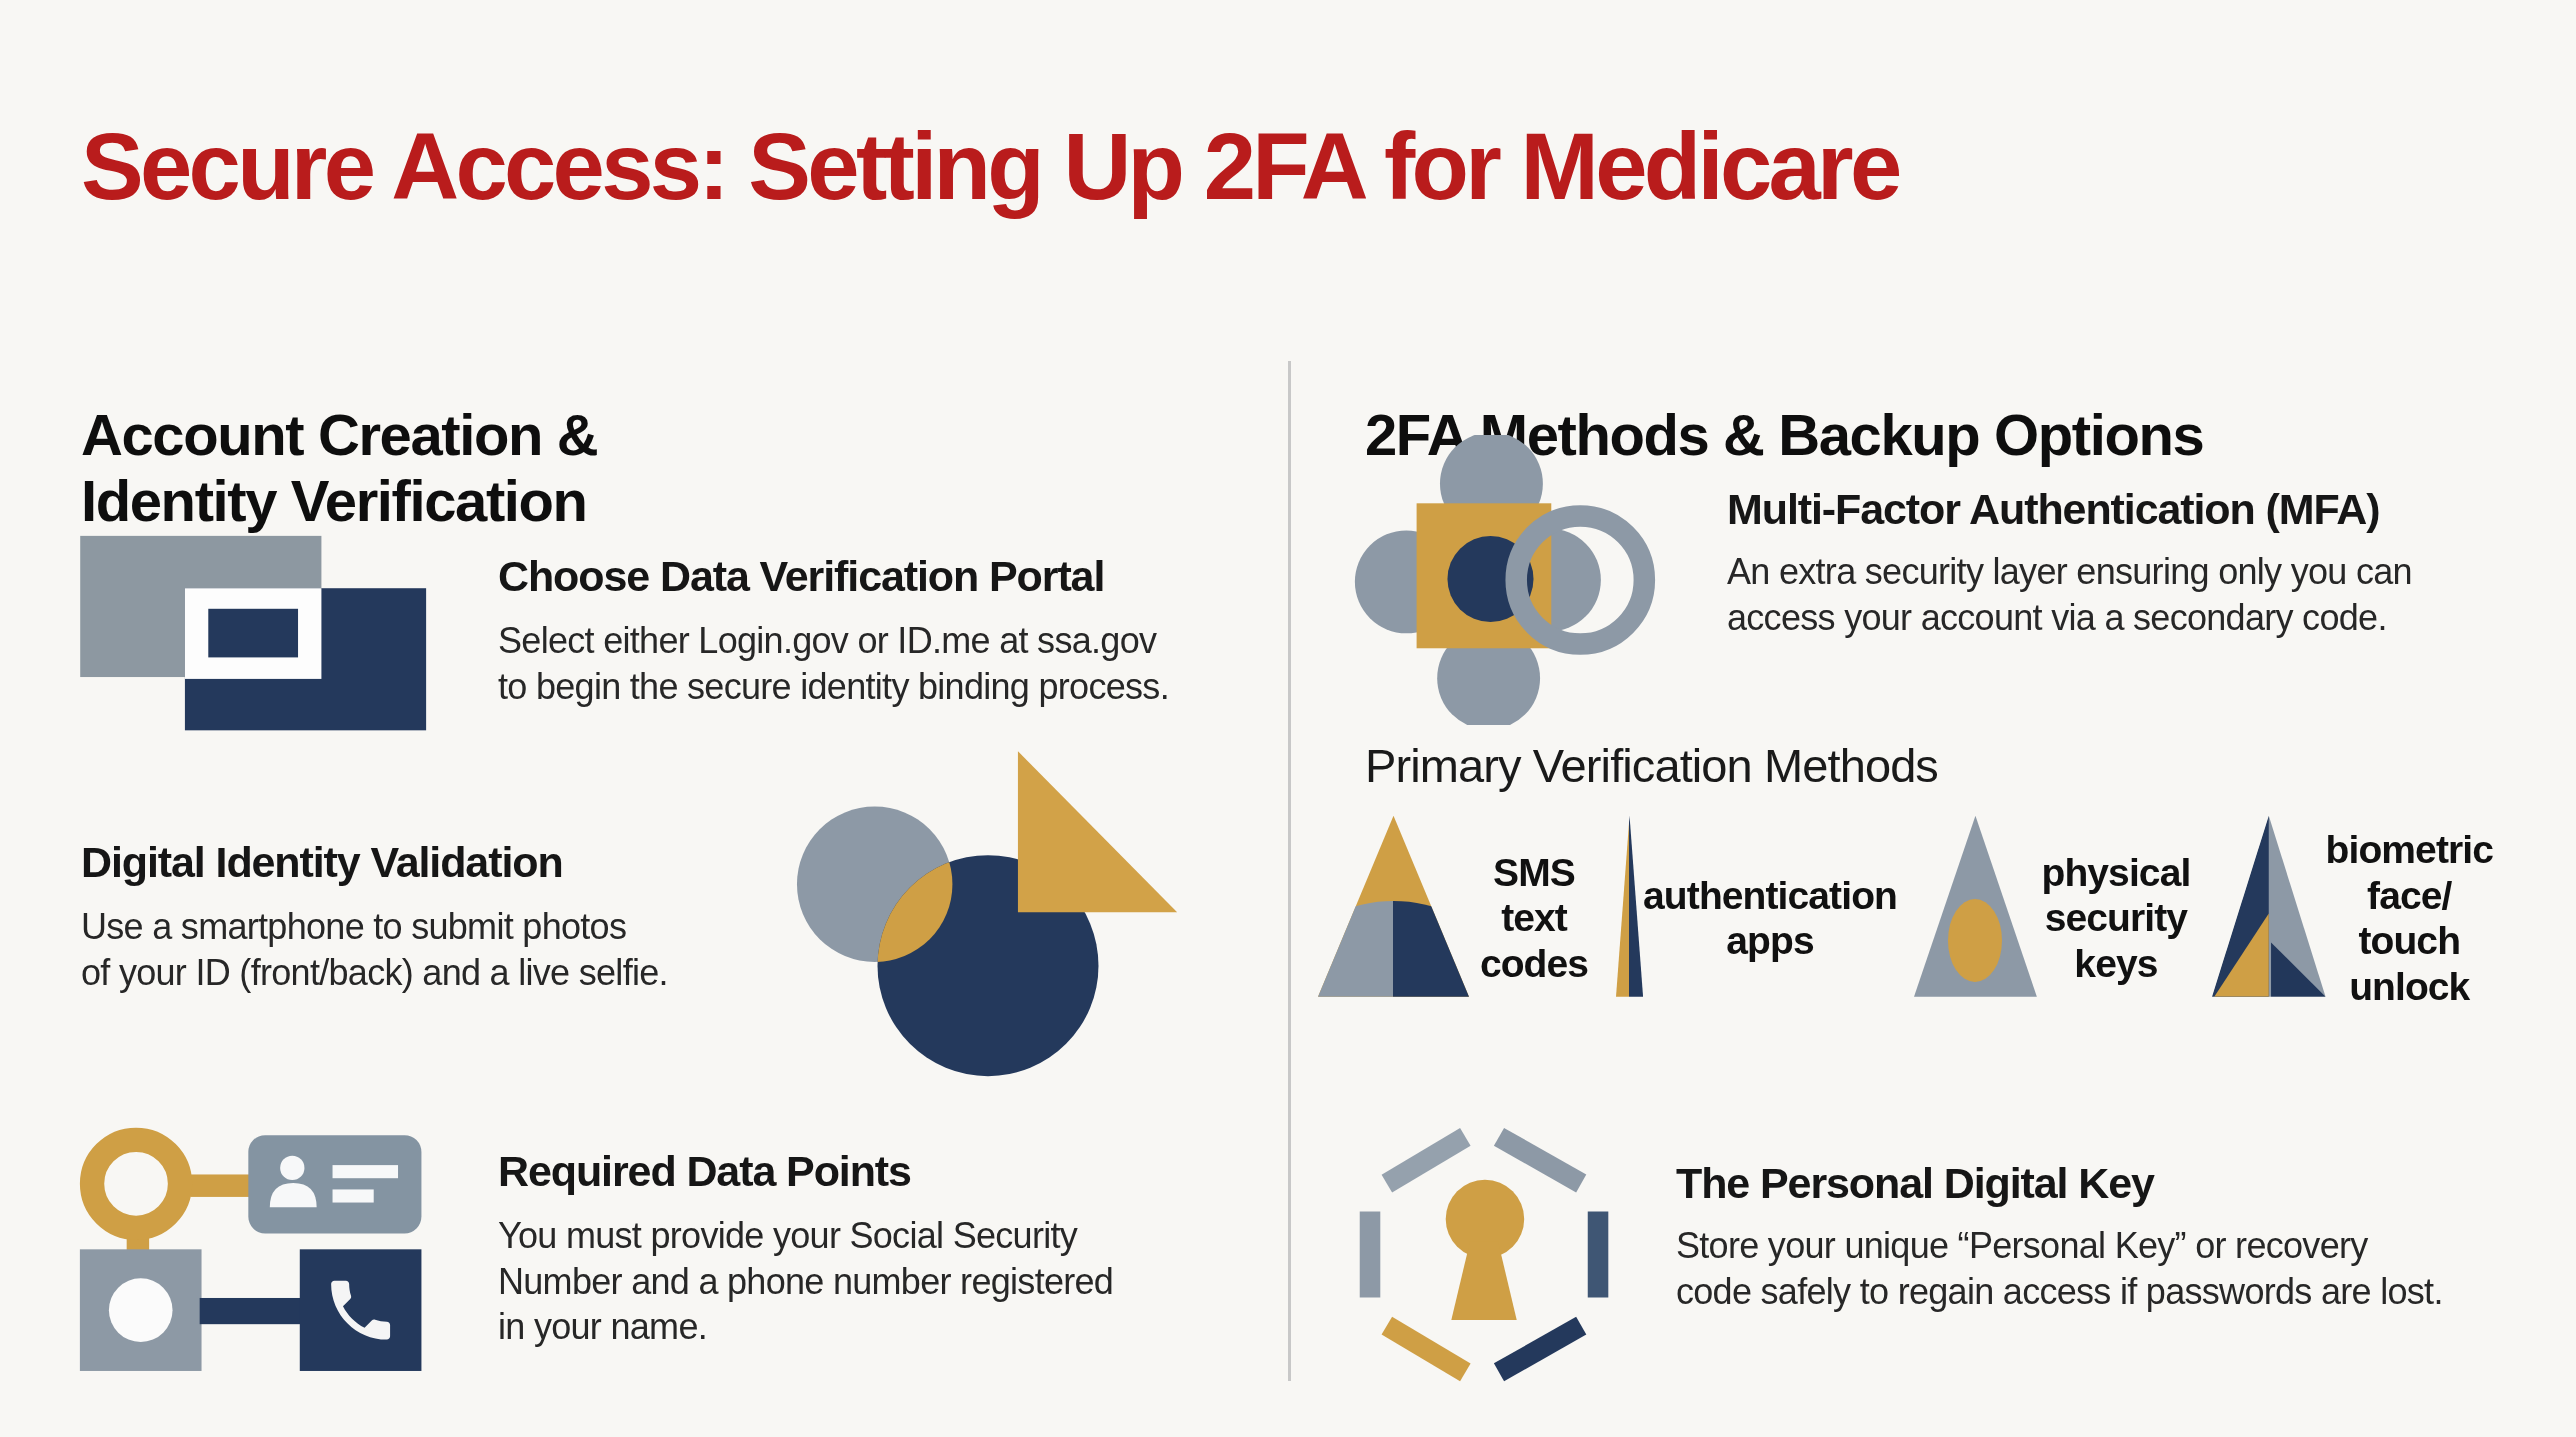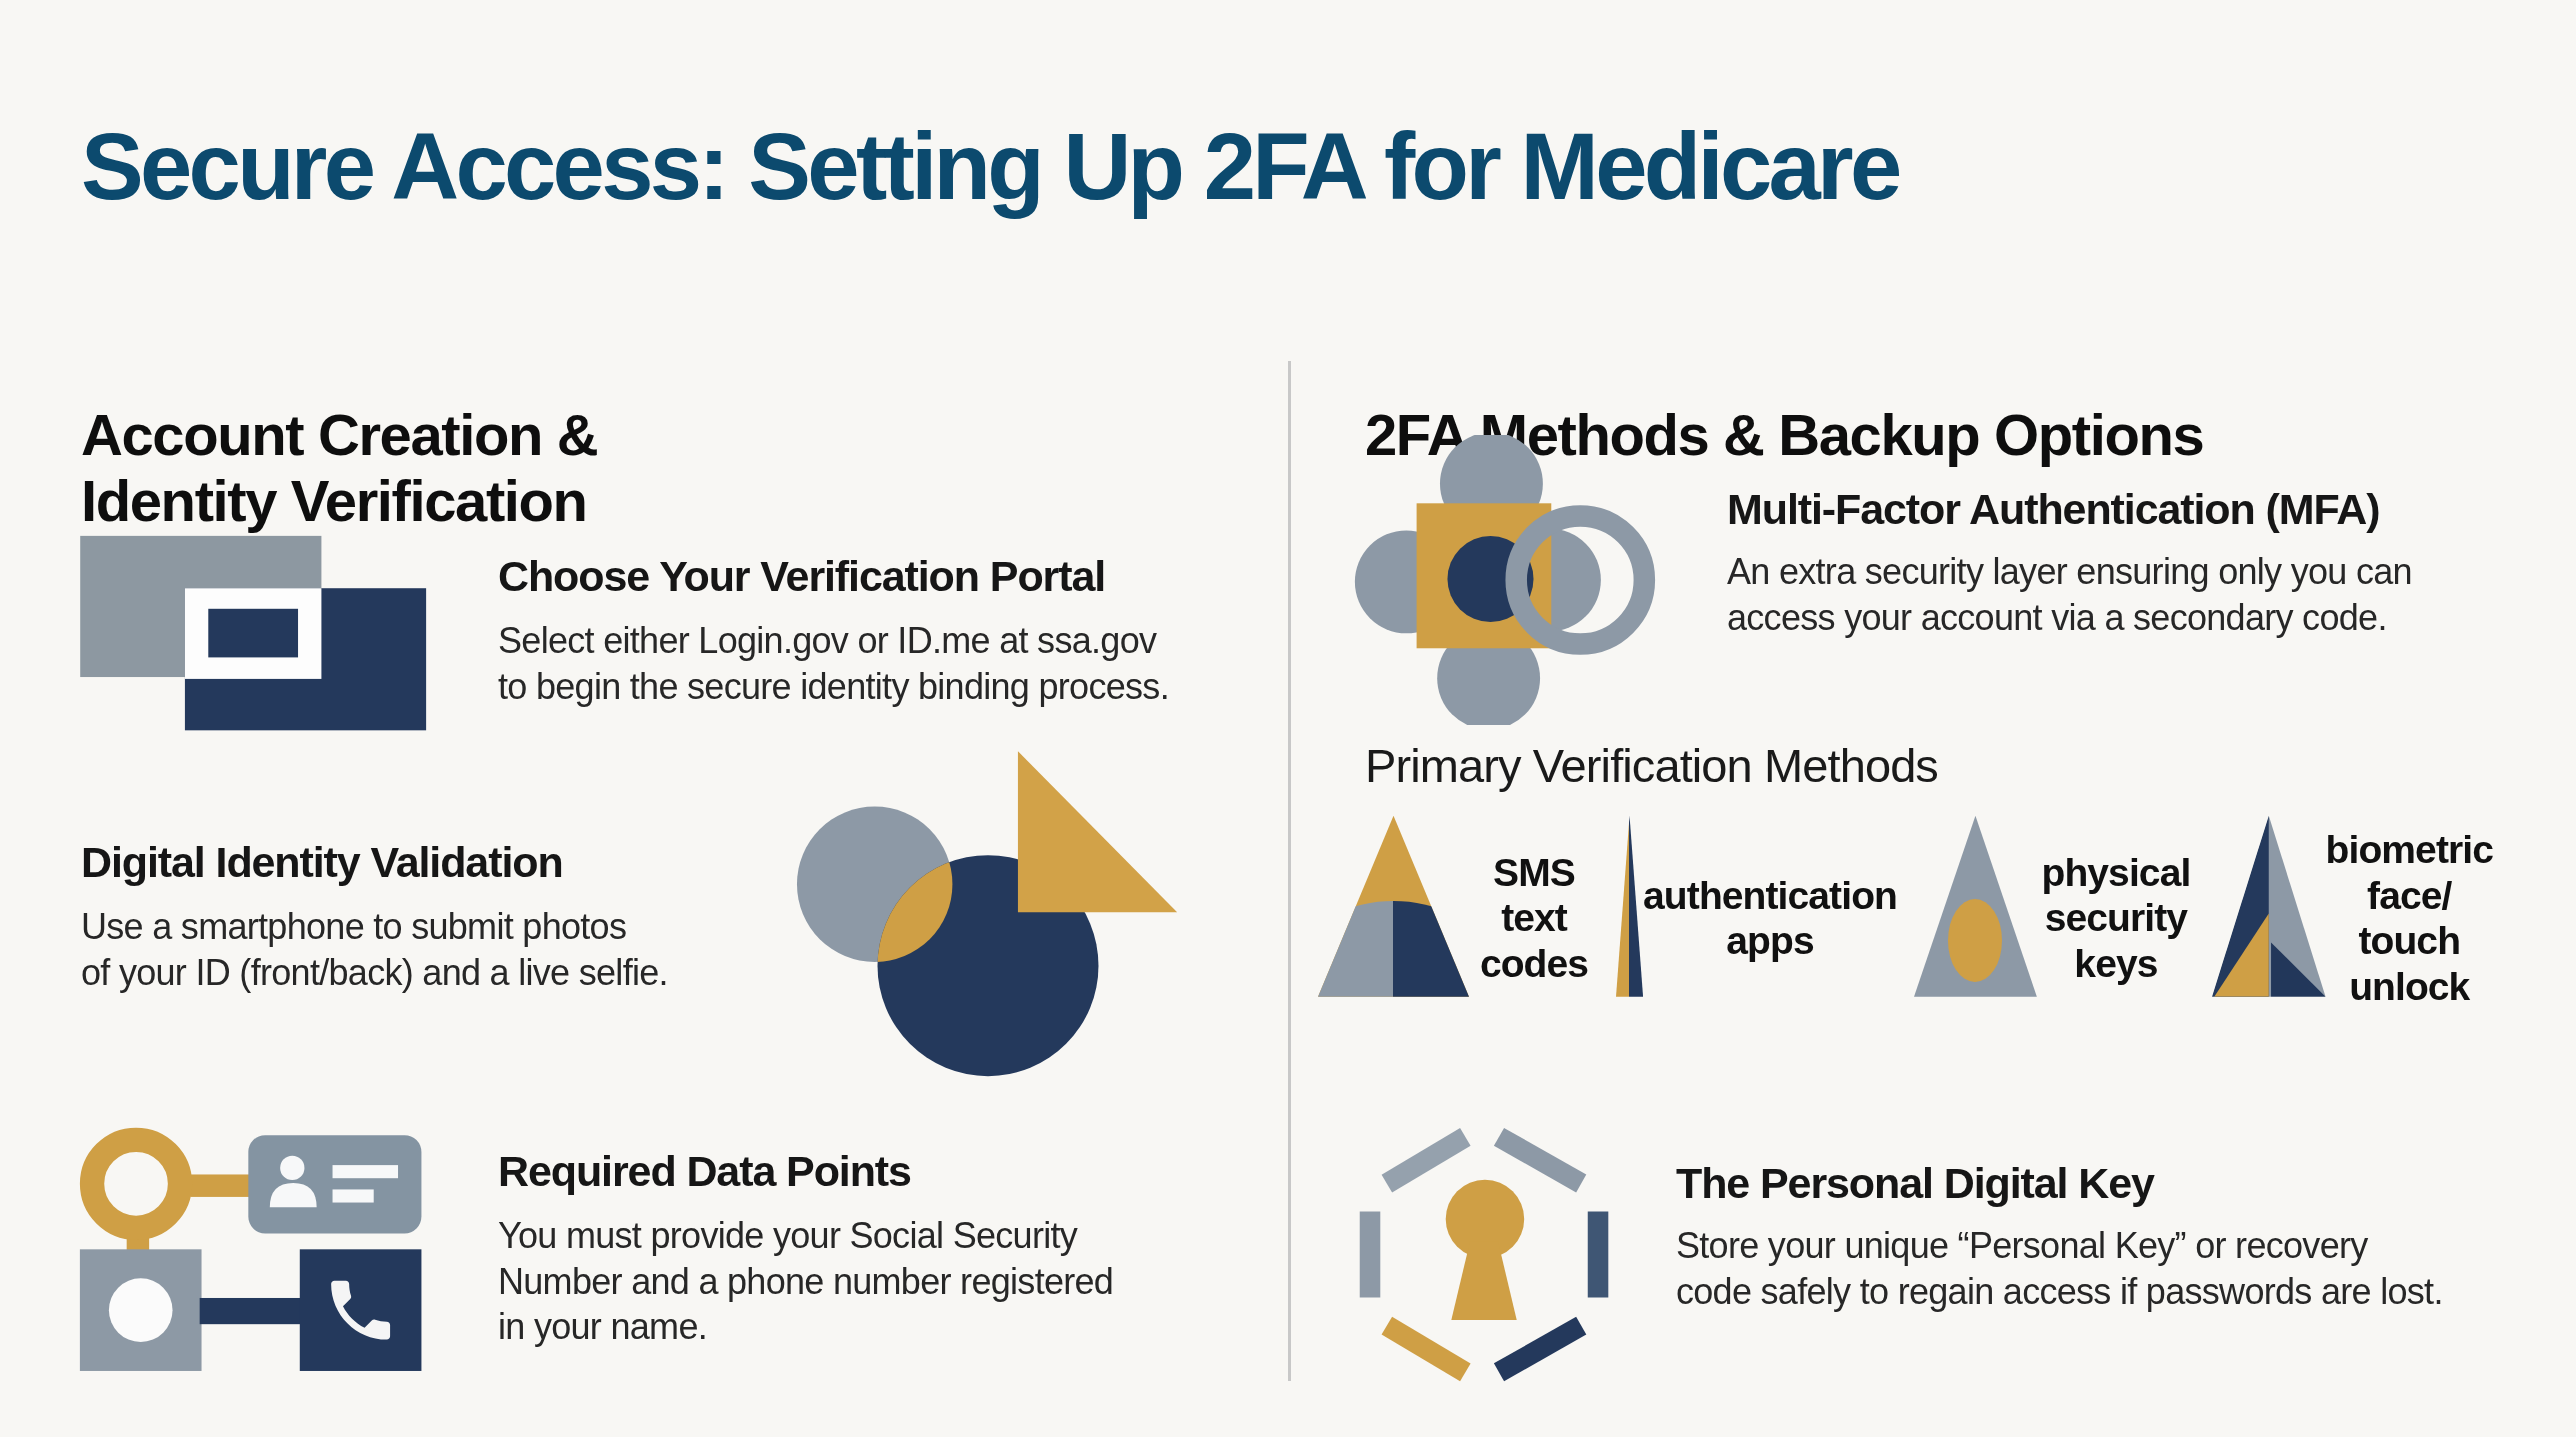--- a/index.html
+++ b/index.html
@@ -6,21 +6,21 @@
   .canvas{
     position:relative;width:2576px;height:1438px;overflow:hidden;
     background:#f8f7f4;
     font-family:"Liberation Sans","DejaVu Sans",sans-serif;
     color:#141414;
   }
   .abs{position:absolute;}
   .pre{white-space:pre-line;}
   .title{
     left:81px;top:52px;font-size:94px;font-weight:700;
-    letter-spacing:-3.7px;line-height:1.1;color:#0c4a6e;
+    letter-spacing:-3.7px;line-height:1.1;color:#b91c1c;
   }
   .col-heading{
     font-size:58px;font-weight:700;letter-spacing:-1.4px;line-height:1.14;color:#0e0e0e;
   }
   .item-heading{
     font-size:43px;font-weight:600;letter-spacing:-1.1px;line-height:1.15;color:#161616;margin:0;
   }
   .item-body{
     font-size:36px;font-weight:400;letter-spacing:-0.7px;line-height:1.26;color:#272727;margin:17px 0 0 0;
   }
@@ -76,21 +76,21 @@
 Identity Verification</h2>
 
   <svg class="abs" style="left:80px;top:534px;" width="351" height="201" viewBox="0 0 375 215">
     <rect x="0" y="2" width="258" height="151" fill="#8d98a1"></rect>
     <rect x="112" y="58" width="258" height="152" fill="#24395c"></rect>
     <rect x="112" y="58" width="146" height="97" fill="#fdfdfd"></rect>
     <rect x="137" y="80" width="96" height="52" fill="#24395c"></rect>
   </svg>
 
   <div class="abs" style="left:498px;top:552px;width:805px;">
-    <h3 class="item-heading">Choose Your Verification Portal</h3>
+    <h3 class="item-heading">Choose Data Verification Portal</h3>
     <p class="item-body pre">Select either Login.gov or ID.me at ssa.gov
 to begin the secure identity binding process.</p>
   </div>
 
   <div class="abs" style="left:81px;top:838px;width:693px;">
     <h3 class="item-heading">Digital Identity Validation</h3>
     <p class="item-body pre">Use a smartphone to submit photos
 of your ID (front/back) and a live selfie.</p>
   </div>
 

